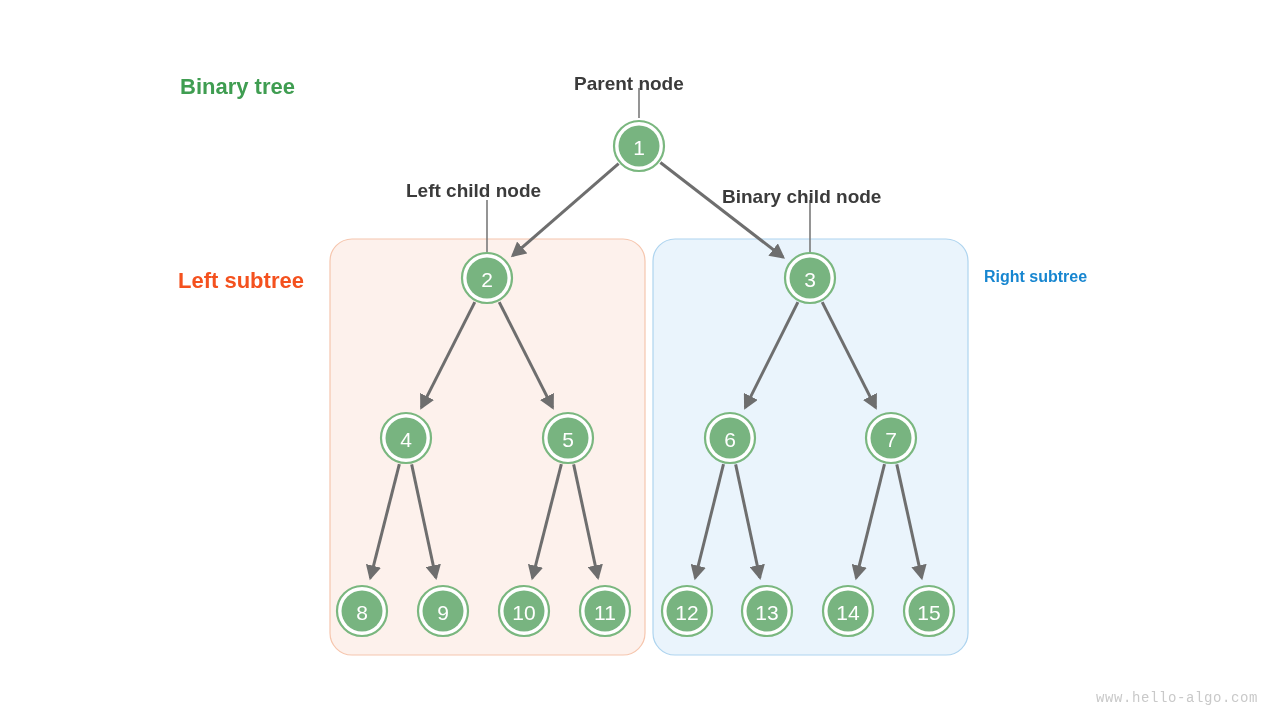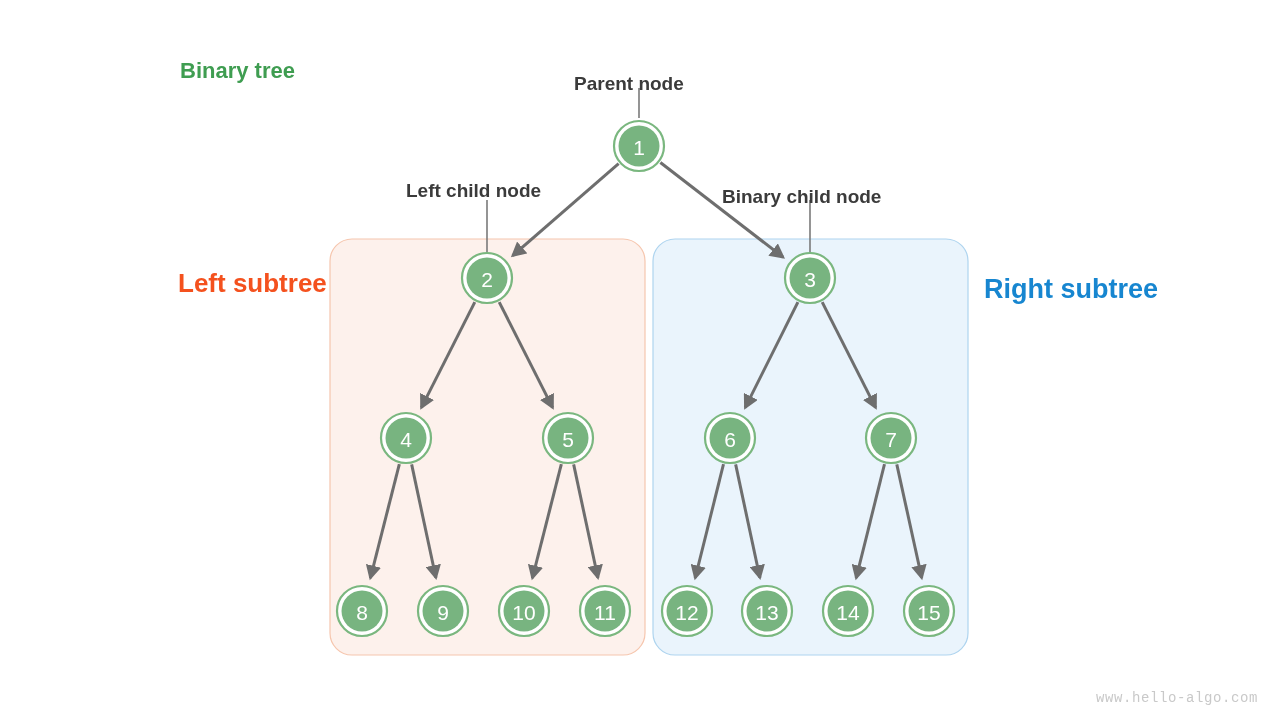--- a/index.html
+++ b/index.html
@@ -54,22 +54,22 @@
   }
 
   .cap {
     position: absolute;
     font-family: "Liberation Sans", sans-serif;
     font-weight: bold;
     white-space: nowrap;
   }
   .cap-title    { font-size: 22px; color: #3f9d51; }
   .cap-dark     { font-size: 19px; color: #3b3b3b; margin-top: 12px; }
-  .cap-left-st  { font-size: 26px; color: #f4511e; }
-  .cap-right-st { font-size: 27px; color: #1786d0; margin-top: 6px; }
+  .cap-left-st  { font-size: 22px; color: #f4511e; }
+  .cap-right-st { font-size: 16px; color: #1786d0; }
 
   .watermark {
     position: absolute;
     right: 22px;
     bottom: 14px;
     font-family: Liberation Mono, monospace;
     font-size: 14px;
     color: #c9c9c9;
     letter-spacing: 0.6px;
   }
@@ -183,21 +183,21 @@
           <text x="848" y="612" class="node-label">14</text>
         </g>
         <g>
           <circle cx="929" cy="611" r="25" class="node-outer"></circle>
           <circle cx="929" cy="611" r="20.5" class="node-inner"></circle>
           <text x="929" y="612" class="node-label">15</text>
         </g>
       </g>
   </svg>
 
-  <div class="cap cap-title" style="left: 180px; top: 58px;">Binary tree</div>
+  <div class="cap cap-title" style="left: 180px; top: 74px;">Binary tree</div>
   <div class="cap cap-dark" style="left: 574px; top: 61px;">Parent node</div>
   <div class="cap cap-dark" style="left: 406px; top: 168px;">Left child node</div>
   <div class="cap cap-dark" style="left: 722px; top: 174px;">Binary child node</div>
   <div class="cap cap-left-st" style="left: 178px; top: 268px;">Left subtree</div>
   <div class="cap cap-right-st" style="left: 984px; top: 268px;">Right subtree</div>
 
   <div class="watermark">www.hello-algo.com</div>
 </div>
 
 </body></html>

